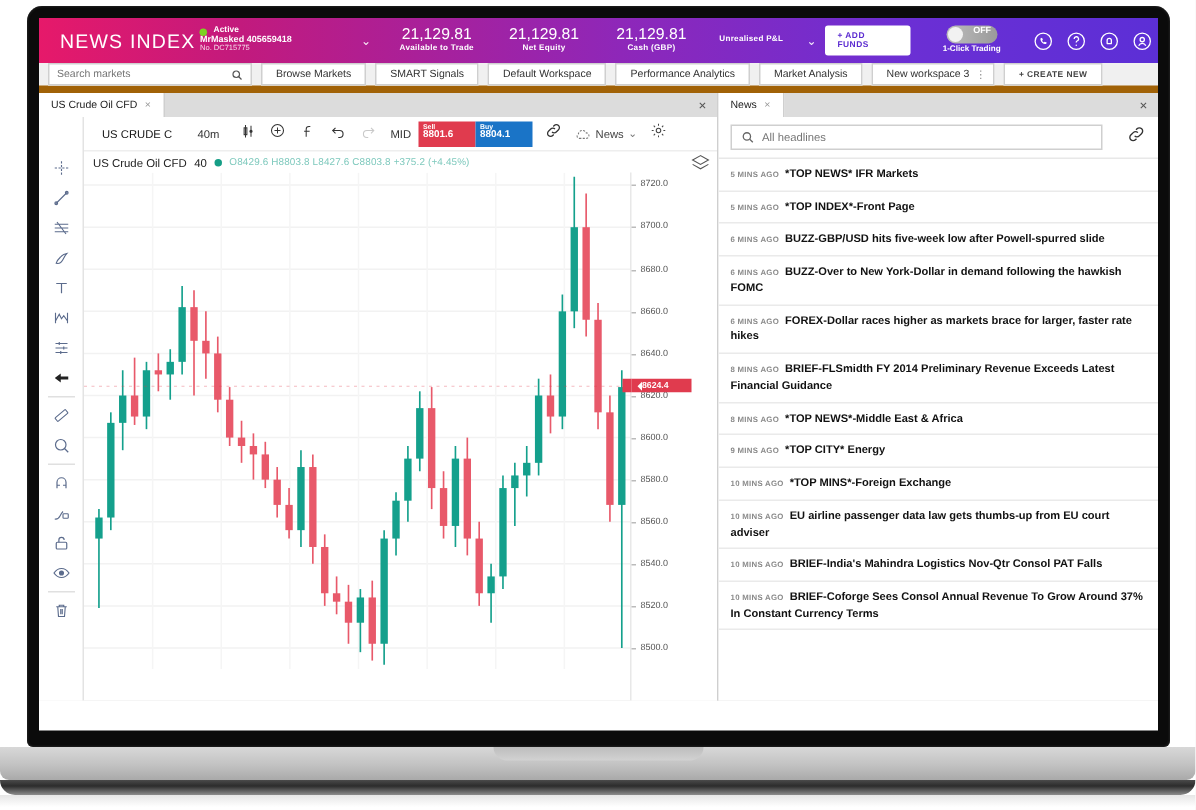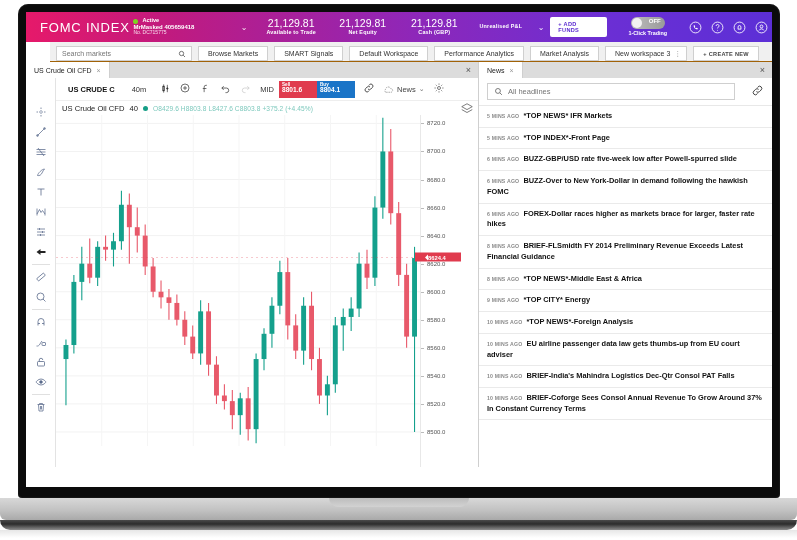--- a/index.html
+++ b/index.html
@@ -82,22 +82,22 @@
   #toggle-txt {
     position: absolute; right: 4px; top: 1px; font-size: 6px;
     font-weight: bold; color: #fff;
   }
   #oneclick-lbl { font-size: 5.4px; font-weight: bold; margin-top: 1px; }
   .hicon { width: 22px; text-align: center; }
   .hicon svg { display: block; margin: 0 auto; }
 
   
   #navbar {
-    height: 20px; background: #f0f0f0; border-bottom: 1px solid #a16207;
-    display: flex; align-items: flex-end; gap: 6px; padding: 0 6px; margin-left: 24px;
+    height: 20px; background: #f0f0f0; border-bottom: 5px solid #a16207;
+    display: flex; align-items: flex-end; gap: 6px; padding: 0 6px;
   }
   #searchwrap {
     width: 136px; height: 15px; background: #fff; border: 1px solid #cfcfcf;
     display: flex; align-items: center; padding: 0 5px; position: relative;
   }
   #searchwrap input {
     border: 0; outline: 0; font-size: 7px; width: 100%;
     font-family: "Liberation Sans", sans-serif; color: #333; background: transparent;
   }
   .navtab {
@@ -139,21 +139,21 @@
     padding-top: 24px; display: flex; flex-direction: column; align-items: center;
   }
   .tool { height: 20px; width: 30px; display: flex; align-items: center; justify-content: center; }
   .tool-sep { width: 18px; height: 1px; background: #e0e0e0; margin: 2px 0; }
   #chart-main { flex: 1; position: relative; }
 
   #chart-toolbar {
     height: 23px; display: flex; align-items: center; gap: 0;
     border-bottom: 1px solid #eee; padding-left: 4px;
   }
-  #symbol-btn { font-size: 7.5px; font-weight: bold; color: #111; padding: 0 8px; white-space: nowrap; }
+  #symbol-btn { font-size: 7.5px; font-weight: normal; color: #111; padding: 0 8px; white-space: nowrap; }
   #tf-btn { font-size: 7.5px; color: #333; padding: 0 9px; }
   .tb-icon { width: 20px; text-align: center; }
   #mid-lbl { font-size: 7.5px; color: #333; padding: 0 5px; }
   .px-btn {
     width: 38px; height: 17px; color: #fff; line-height: 1.0;
     padding: 2px 3px 0 3px;
   }
   .px-btn .k { font-size: 4.6px; font-weight: bold; display: block; }
   .px-btn .v { font-size: 6.6px; font-weight: bold; display: block; }
   #sell-btn { background: #e03b4e; }
@@ -224,21 +224,21 @@
 </head>
 <body>
 
 <div id="laptop">
 
   <div id="screen-bezel"></div>
 
   <div id="screen">
 
     <div id="topbar">
-      <div id="brand">FOMC INDEX</div>
+      <div id="brand">NEWS INDEX</div>
 
       <div id="account">
         <div id="acct-active">
           <span id="acct-dot"></span>
           <span>Active</span>
         </div>
         <div id="acct-name">MrMasked 405659418</div>
         <div id="acct-no">No. DC715775</div>
       </div>
       <div class="caret" style="margin:0 8px 0 -4px;">⌄</div>
@@ -656,29 +656,29 @@
             <div>
               <svg width="13" height="13" viewBox="0 0 24 24" stroke="#333" stroke-width="1.7" fill="none">
                 <path d="M10 14a4 4 0 0 0 5.7 0l3-3a4 4 0 1 0-5.7-5.7l-1.3 1.3"></path>
                 <path d="M14 10a4 4 0 0 0-5.7 0l-3 3a4 4 0 1 0 5.7 5.7l1.3-1.3"></path>
               </svg>
             </div>
           </div>
           <div id="news-list">
               <div class="news-item"><span class="ago">5 MINS AGO</span><span class="hl">*TOP NEWS* IFR Markets</span></div>
               <div class="news-item"><span class="ago">5 MINS AGO</span><span class="hl">*TOP INDEX*-Front Page</span></div>
-              <div class="news-item"><span class="ago">6 MINS AGO</span><span class="hl">BUZZ-GBP/USD rate five-week low after Powell-spurred slide</span></div>
+              <div class="news-item"><span class="ago">6 MINS AGO</span><span class="hl">BUZZ-GBP/USD hits five-week low after Powell-spurred slide</span></div>
               <div class="news-item"><span class="ago">6 MINS AGO</span><span class="hl">BUZZ-Over to New York-Dollar in demand following the hawkish FOMC</span></div>
               <div class="news-item"><span class="ago">6 MINS AGO</span><span class="hl">FOREX-Dollar races higher as markets brace for larger, faster rate hikes</span></div>
               <div class="news-item"><span class="ago">8 MINS AGO</span><span class="hl">BRIEF-FLSmidth FY 2014 Preliminary Revenue Exceeds Latest Financial Guidance</span></div>
               <div class="news-item"><span class="ago">8 MINS AGO</span><span class="hl">*TOP NEWS*-Middle East &amp; Africa</span></div>
               <div class="news-item"><span class="ago">9 MINS AGO</span><span class="hl">*TOP CITY* Energy</span></div>
-              <div class="news-item"><span class="ago">10 MINS AGO</span><span class="hl">*TOP NEWS*-Foreign Analysis</span></div>
+              <div class="news-item"><span class="ago">10 MINS AGO</span><span class="hl">*TOP MINS*-Foreign Exchange</span></div>
               <div class="news-item"><span class="ago">10 MINS AGO</span><span class="hl">EU airline passenger data law gets thumbs-up from EU court adviser</span></div>
-              <div class="news-item"><span class="ago">10 MINS AGO</span><span class="hl">BRIEF-India's Mahindra Logistics Dec-Qtr Consol PAT Falls</span></div>
+              <div class="news-item"><span class="ago">10 MINS AGO</span><span class="hl">BRIEF-India's Mahindra Logistics Nov-Qtr Consol PAT Falls</span></div>
               <div class="news-item"><span class="ago">10 MINS AGO</span><span class="hl">BRIEF-Coforge Sees Consol Annual Revenue To Grow Around 37% In Constant Currency Terms</span></div>
             </div>
         </div>
       </div>
     </div>
   </div>
 
   <div id="laptop-base"></div>
   <div id="laptop-notch"></div>
   <div id="laptop-foot"></div>

